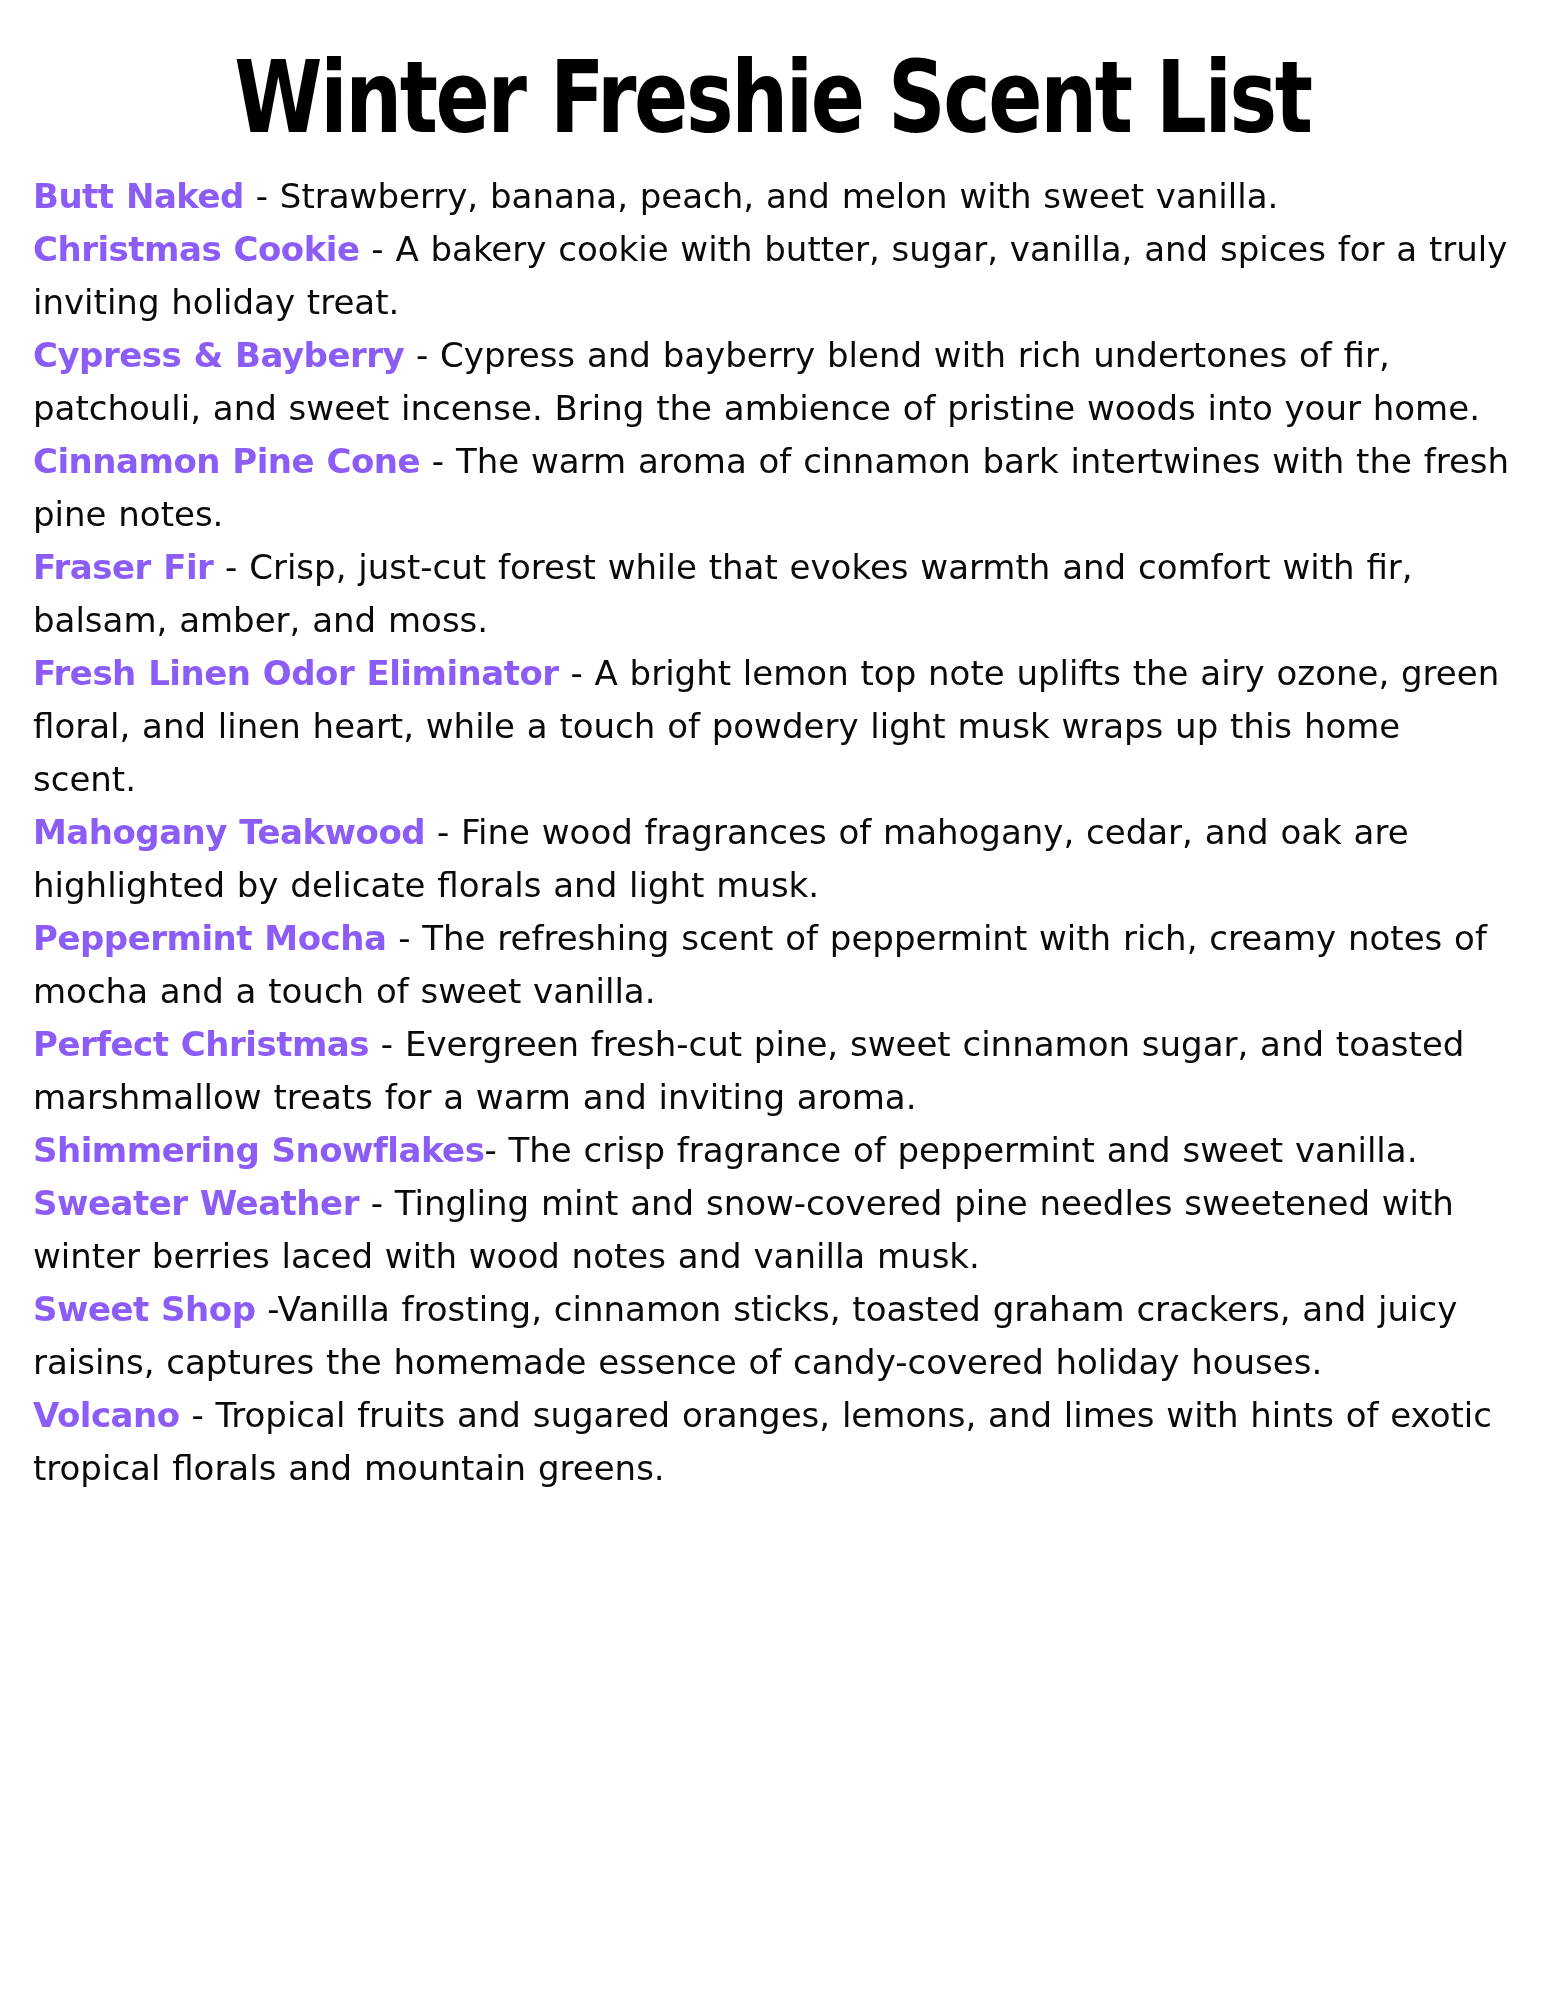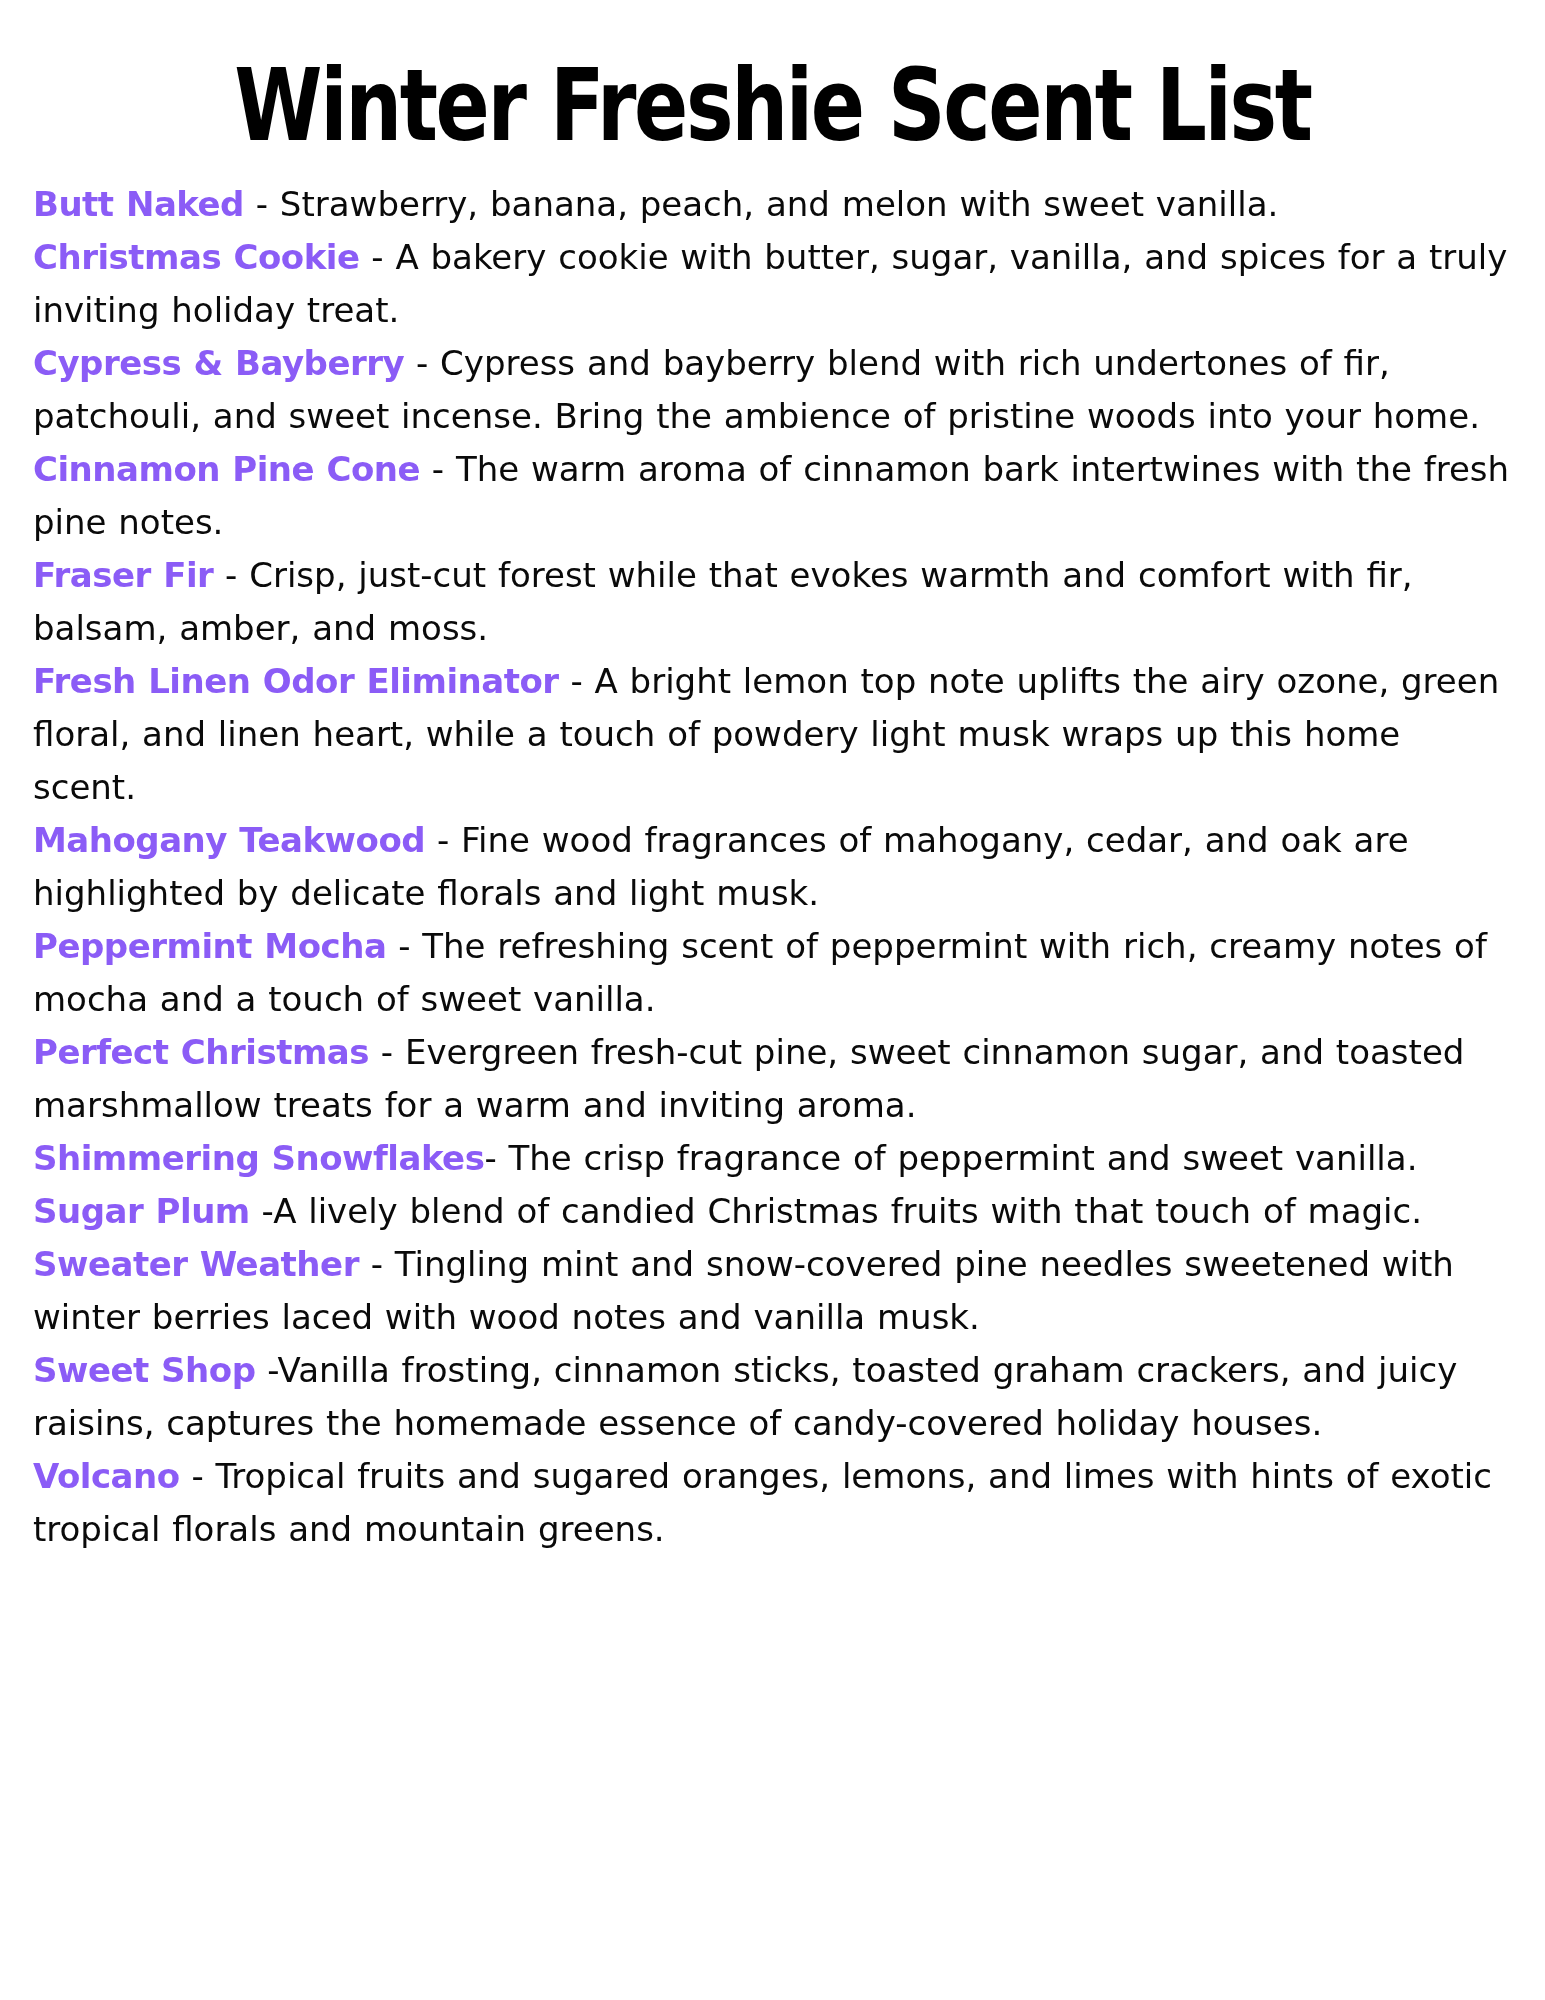--- a/index.html
+++ b/index.html
@@ -6,21 +6,21 @@
     margin: 0;
     padding: 0;
     background: #ffffff;
   }
   .page {
     position: relative;
     width: 1545px;
     height: 2000px;
     background: #ffffff;
     box-sizing: border-box;
-    padding: 8px 33px;
+    padding: 0 33px;
     overflow: hidden;
     font-family: "DejaVu Sans", sans-serif;
     color: #0a0a0a;
   }
   .title {
     margin: 42px 0 0 0;
     text-align: center;
     font-family: "DejaVu Sans", sans-serif;
     font-weight: bold;
     font-size: 100px;
@@ -61,18 +61,17 @@
     <p class="item"><b class="name">Butt Naked</b><span class="sep"> - </span><span class="desc">Strawberry, banana, peach, and melon with sweet vanilla.</span></p>
     <p class="item"><b class="name">Christmas Cookie</b><span class="sep"> - </span><span class="desc">A bakery cookie with butter, sugar, vanilla, and spices for a truly inviting holiday treat.</span></p>
     <p class="item"><b class="name">Cypress &amp; Bayberry</b><span class="sep"> - </span><span class="desc">Cypress and bayberry blend with rich undertones of fir, patchouli, and sweet incense. Bring the ambience of pristine woods into your home.</span></p>
     <p class="item"><b class="name">Cinnamon Pine Cone</b><span class="sep"> - </span><span class="desc">The warm aroma of cinnamon bark intertwines with the fresh pine notes.</span></p>
     <p class="item"><b class="name">Fraser Fir</b><span class="sep"> - </span><span class="desc">Crisp, just-cut forest while that evokes warmth and comfort with fir, balsam, amber, and moss.</span></p>
     <p class="item"><b class="name">Fresh Linen Odor Eliminator</b><span class="sep"> - </span><span class="desc">A bright lemon top note uplifts the airy ozone, green floral, and linen heart, while a touch of powdery light musk wraps up this home scent.</span></p>
     <p class="item"><b class="name">Mahogany Teakwood</b><span class="sep"> - </span><span class="desc">Fine wood fragrances of mahogany, cedar, and oak are highlighted by delicate florals and light musk.</span></p>
     <p class="item"><b class="name">Peppermint Mocha</b><span class="sep"> - </span><span class="desc">The refreshing scent of peppermint with rich, creamy notes of mocha and a touch of sweet vanilla.</span></p>
     <p class="item"><b class="name">Perfect Christmas</b><span class="sep"> - </span><span class="desc">Evergreen fresh-cut pine, sweet cinnamon sugar, and toasted marshmallow treats for a warm and inviting aroma.</span></p>
     <p class="item"><b class="name">Shimmering Snowflakes</b><span class="sep">- </span><span class="desc">The crisp fragrance of peppermint and sweet vanilla.</span></p>
-    <p class="item"><b class="name">Sugar Plum</b><span class="sep"> -</span><span class="desc">A lively blend of candied Christmas fruits with that touch of magic.</span></p>
     <p class="item"><b class="name">Sweater Weather</b><span class="sep"> - </span><span class="desc">Tingling mint and snow-covered pine needles sweetened with winter berries laced with wood notes and vanilla musk.</span></p>
     <p class="item"><b class="name">Sweet Shop</b><span class="sep"> -</span><span class="desc">Vanilla frosting, cinnamon sticks, toasted graham crackers, and juicy raisins, captures the homemade essence of candy-covered holiday houses.</span></p>
     <p class="item"><b class="name">Volcano</b><span class="sep"> - </span><span class="desc">Tropical fruits and sugared oranges, lemons, and limes with hints of exotic tropical florals and mountain greens.</span></p>
   </div>
 </div>
 
 </body></html>

